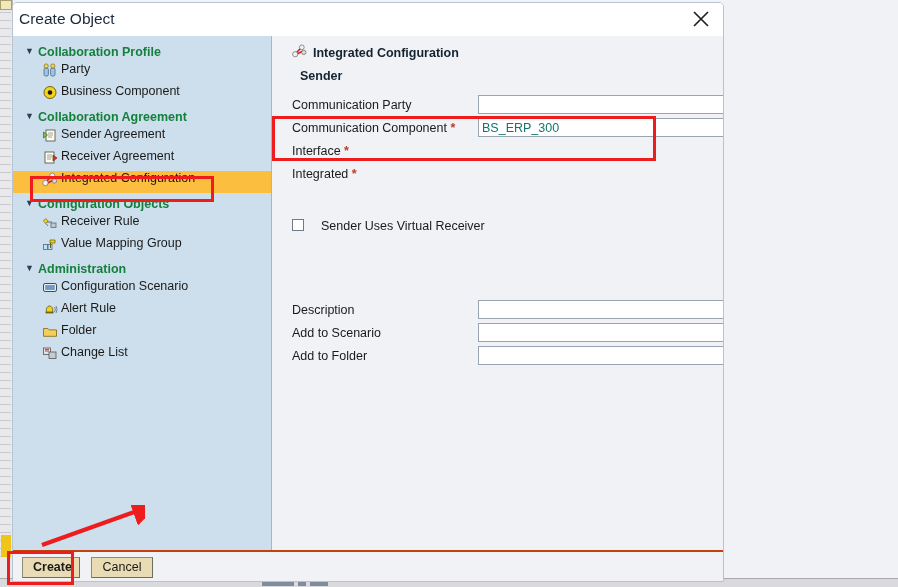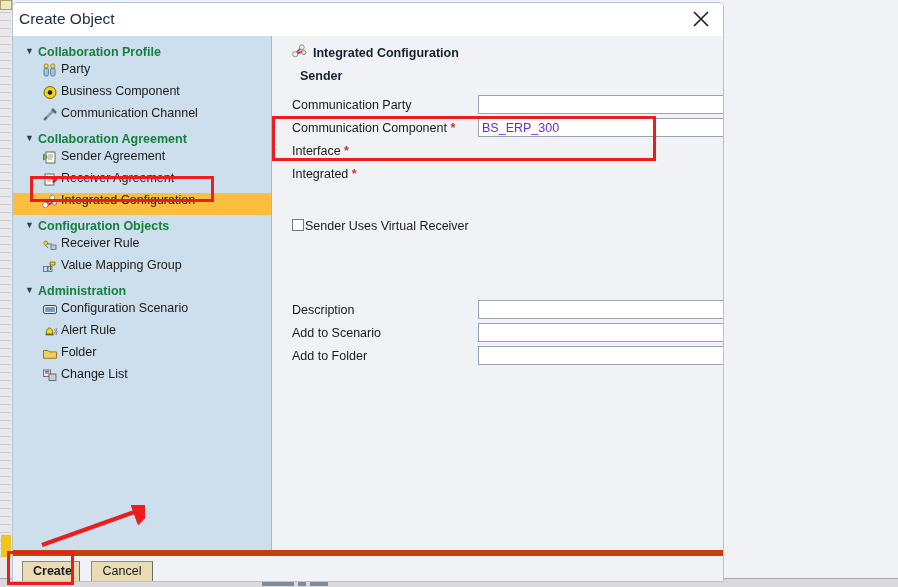--- a/index.html
+++ b/index.html
@@ -228,21 +228,21 @@
     position: absolute;
     left: 186px;
     top: 0;
     width: 399px;
     height: 19px;
     background: #ffffff;
     border: 1px solid #9aa4b0;
     box-sizing: border-box;
     font-family: "Liberation Sans", sans-serif;
     font-size: 12.5px;
-    color: #6d28d9;
+    color: #0f766e;
     padding: 0 3px;
     line-height: 17px;
     outline: none;
   }
   .form-input.with-help { width: 372px; }
   .value-help {
     position: absolute;
     left: 558px;
     top: 0;
     width: 27px; height: 19px;
@@ -253,42 +253,42 @@
     display: flex;
     align-items: center;
     justify-content: center;
     cursor: pointer;
   }
   #checkbox-row {
     position: absolute;
     left: 20px;
     top: 183px;
     display: flex;
-    gap: 1px;
+    gap: 17px;
   }
   #virtual-receiver-checkbox {
     width: 12px; height: 12px;
     background: #ffffff;
     border: 1px solid #6e7a88;
     box-sizing: border-box;
     cursor: pointer;
   }
   #checkbox-label {
     font-size: 12.5px;
     color: #1a1a1a;
     white-space: nowrap;
   }
 
   
   #button-bar {
     position: absolute;
     left: 0; top: 547px;
     width: 882px; height: 32px;
     background: #f1f2f6;
-    border-top: 6px solid #c2410c;
+    border-top: 2px solid #c2410c;
     box-sizing: border-box;
   }
   .btn {
     position: absolute;
     top: 5px;
     height: 21px;
     background: #e9dcb5;
     border: 1px solid #8c8c78;
     border-right-color: #6e6e5e;
     border-bottom-color: #6e6e5e;
@@ -385,30 +385,20 @@
           </div>
           <div class="tree-item">
             <span class="ico">
               <svg width="16" height="15" viewBox="0 0 16 15">
                 <circle cx="8" cy="7.5" r="6" fill="#f5d417" stroke="#6f6412" stroke-width="1"></circle>
                 <circle cx="8" cy="7.5" r="2.3" fill="#1a1a1a"></circle>
               </svg>
             </span>
             <span class="tree-item-label">Business Component</span>
           </div>
-          <div class="tree-item">
-            <span class="ico">
-              <svg width="16" height="15" viewBox="0 0 16 15">
-                <path d="M3 12 L12 3" stroke="#8aa0b5" stroke-width="2.6"></path>
-                <path d="M10 2 L14 6" stroke="#566b80" stroke-width="2.6"></path>
-                <path d="M2 13 L5 10" stroke="#566b80" stroke-width="2"></path>
-              </svg>
-            </span>
-            <span class="tree-item-label">Communication Channel</span>
-          </div>
           <div class="tree-group">
             <span class="tree-arrow">▼</span>
             <span class="tree-group-label">Collaboration Agreement</span>
           </div>
           <div class="tree-item">
             <span class="ico">
               <svg width="16" height="15" viewBox="0 0 16 15">
                 <rect x="4" y="2" width="9" height="11" fill="#fdfdf2" stroke="#5c5c4e" stroke-width="0.9"></rect>
                 <path d="M6 5h5M6 7h5M6 9h4" stroke="#8a8a7a" stroke-width="0.8"></path>
                 <path d="M1.5 4 l4 3 -4 3z" fill="#7bbf45" stroke="#3f6b22" stroke-width="0.7"></path>

